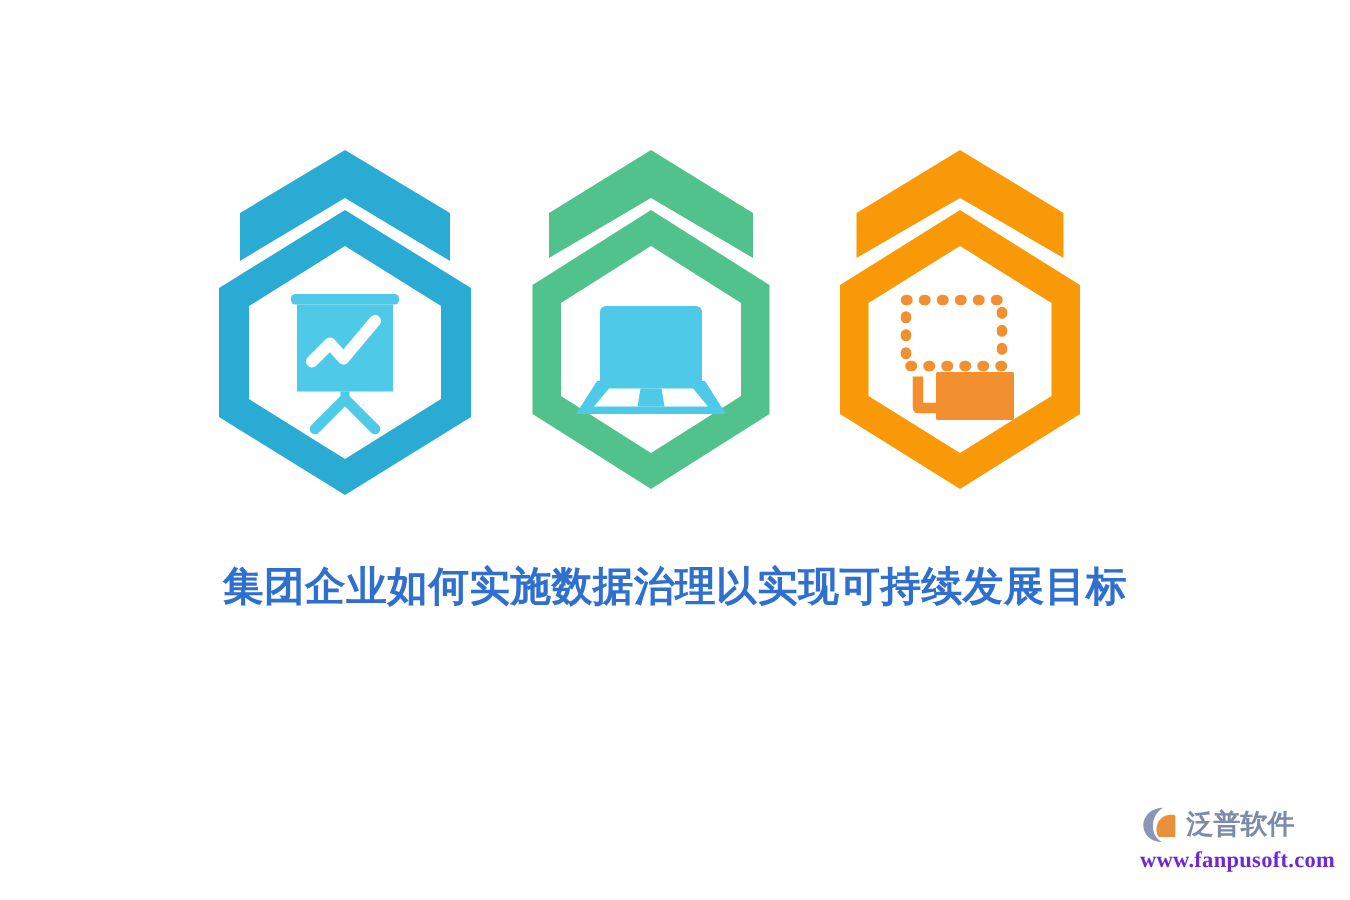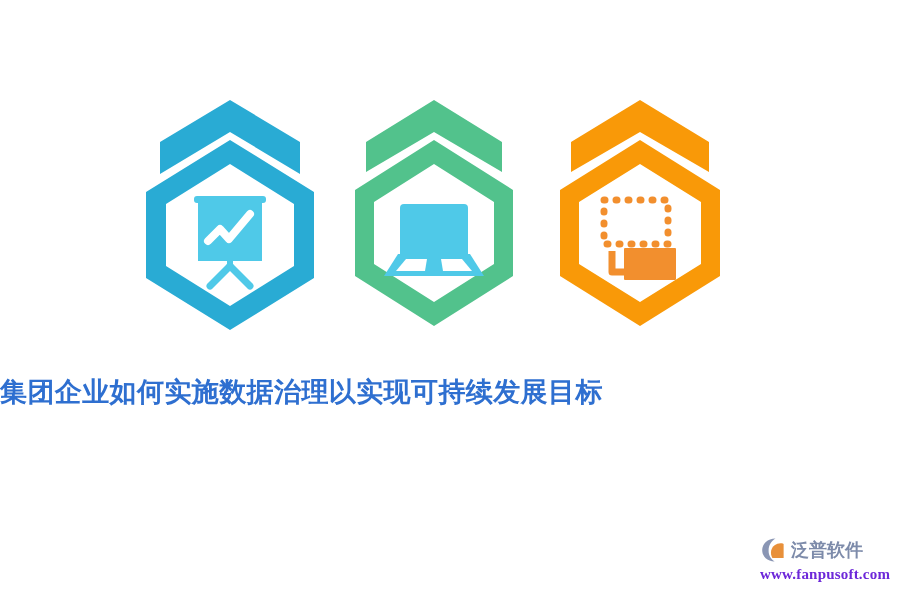--- a/index.html
+++ b/index.html
@@ -46,21 +46,21 @@
     height: 240px;
     overflow: visible;
   }
 
   
   .title {
     position: absolute;
     left: 0;
     top: 372px;
     width: 900px;
-    text-align: left;
+    text-align: center;
     font-size: 27px;
     font-weight: bold;
     letter-spacing: 0.4px;
     color: #2E6FD0;
     font-family: "DejaVu Sans", "Liberation Sans", sans-serif;
     line-height: 40px;
     white-space: nowrap;
   }
 
   

